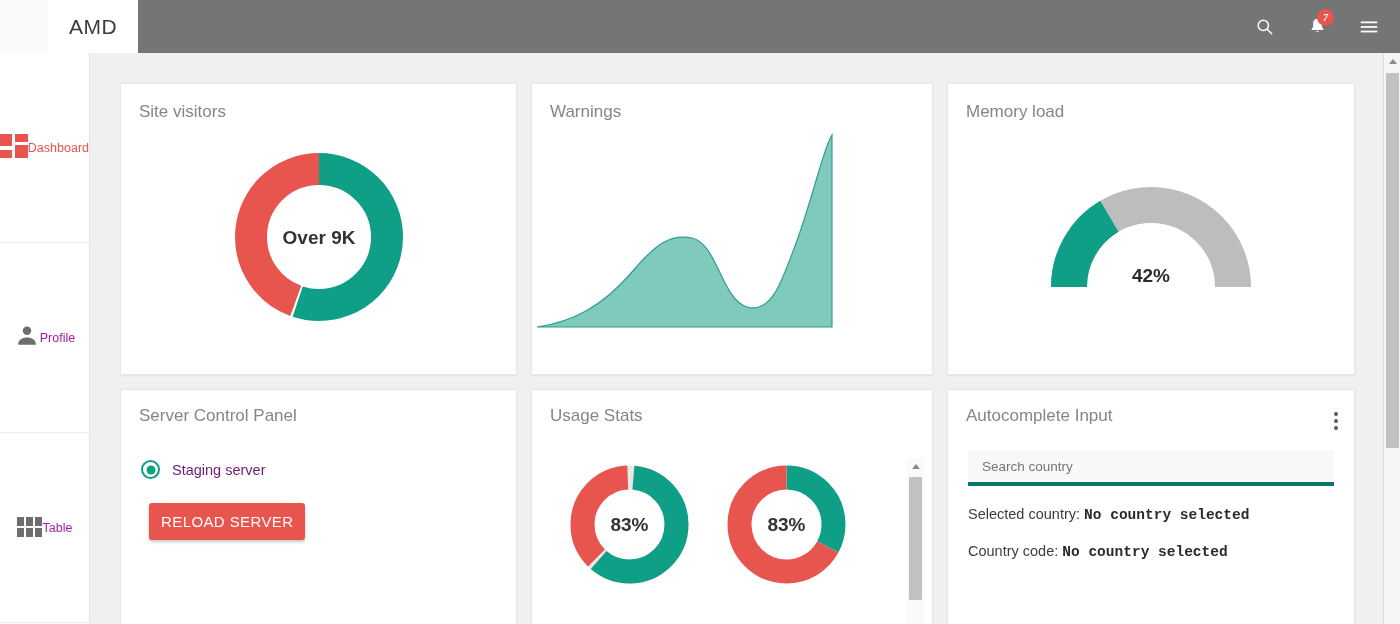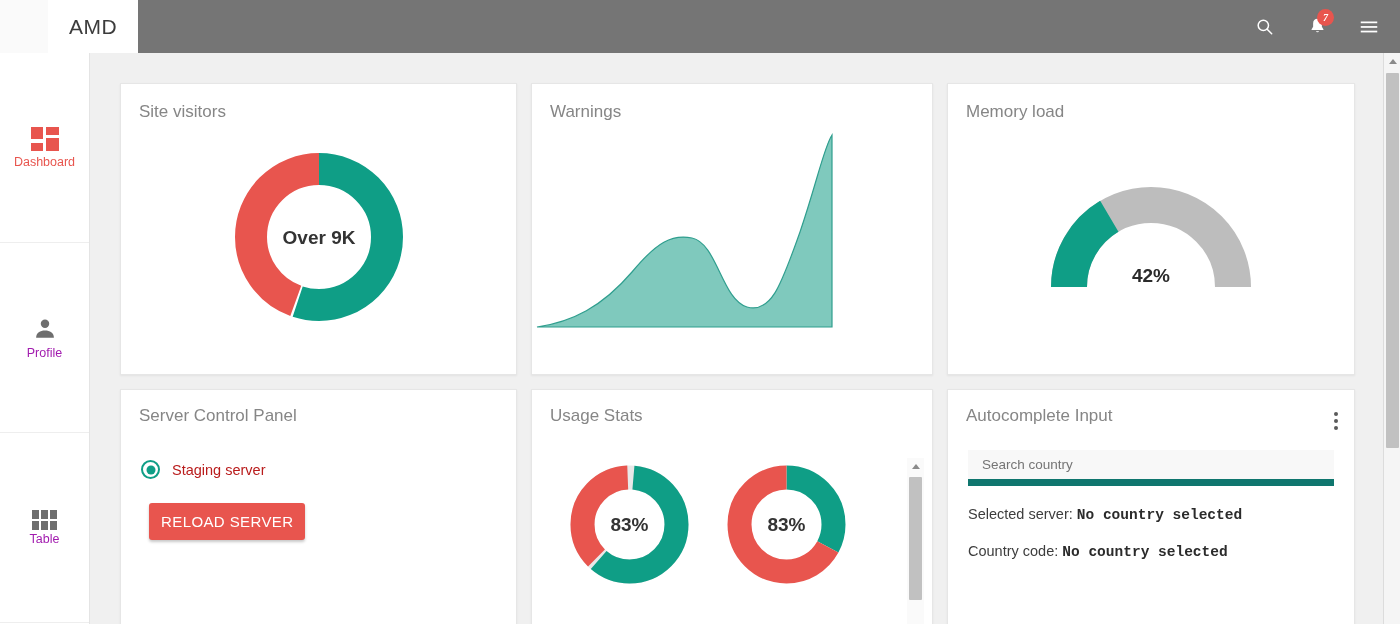--- a/index.html
+++ b/index.html
@@ -35,21 +35,21 @@
     font-family: "Liberation Serif", serif; font-style: italic;
   }
 
   
   .sidebar {
     position: absolute; left: 0; top: 53px; width: 90px; height: 571px;
     background: #ffffff; border-right: 1px solid #e4e4e4;
     z-index: 3;
   }
   .sb-item {
-    height: 190px; display: flex; flex-direction: column;
+    height: 190px; display: flex; flex-direction: row;
     align-items: center; justify-content: center; 
     border-bottom: 1px solid #eeeeee; cursor: pointer;
   }
   .sb-label { font-size: 12.5px; color: #a21caf; }
   .sb-item.active .sb-label { color: #e8554e; }
 
   .icon-dash { width: 28px; height: 28px; position: relative; }
   .icon-dash i { position: absolute; background: #e8554e; display: block; }
   .icon-dash i:nth-child(1) { left: 0;  top: 0;  width: 12px; height: 12px; }
   .icon-dash i:nth-child(2) { left: 15px; top: 0; width: 13px; height: 8px; }
@@ -96,38 +96,38 @@
     width: 19px; height: 19px; border-radius: 50%;
     border: 2px solid #5a5a5a; position: relative; flex: none;
   }
   .radio.on { border-color: #0f9e86; }
   .radio.on::after {
     content: ""; position: absolute; left: 50%; top: 50%;
     width: 9px; height: 9px; border-radius: 50%; background: #0f9e86;
     transform: translate(-50%,-50%);
   }
   .radio-label { font-size: 14.5px; color: #3b3b3b; }
-  .radio-row.on .radio-label { color: #b91c1c; }
+  .radio-row.on .radio-label { color: #701a75; }
   .reload-btn {
     margin: 24px 0 0 28px; background: #e8554e; color: #fff;
     border: none; border-radius: 3px; padding: 10px 12px;
     font-size: 15px; letter-spacing: .4px; cursor: pointer;
     box-shadow: 0 2px 3px rgba(0,0,0,.22);
     font-family: Liberation Sans, sans-serif;
     text-align: right;
   }
 
   
   .usage-body { display: flex; align-items: center; gap: 22px; padding-left: 30px; height: 200px; }
 
   
   .ac-body { padding: 24px 20px 0 20px; }
   .ac-input {
     width: 366px; height: 36px; background: #f8f8f8;
-    border: none; border-bottom: 7px solid #0f766e;
+    border: none; border-bottom: 4px solid #0f766e;
     padding: 0 14px; font-size: 13.5px; color: #9a9a9a;
     font-family: "Liberation Sans", sans-serif; outline: none;
   }
   .ac-line { font-size: 14.5px; color: #3d3d3d; margin-top: 20px; }
   .ac-line b { font-weight: bold; color: #2b2b2b; font-family: Liberation Mono, monospace; }
 
   
   .sbar {
     position: absolute; background: #f1f1f1; border-left: 1px solid #dcdcdc;
     width: 17px;
@@ -318,21 +318,21 @@
         <div class="kebab">
           <i></i>
             <i></i>
             <i></i>
         </div>
 
         <div class="ac-body">
           <input class="ac-input" type="text" placeholder="Search country" style="">
 
           <div class="ac-line">
-            <span>Selected server:</span>
+            <span>Selected country:</span>
             <b>No country selected</b>
           </div>
 
           <div class="ac-line">
             <span>Country code:</span>
             <b>No country selected</b>
           </div>
         </div>
       </div>
 

